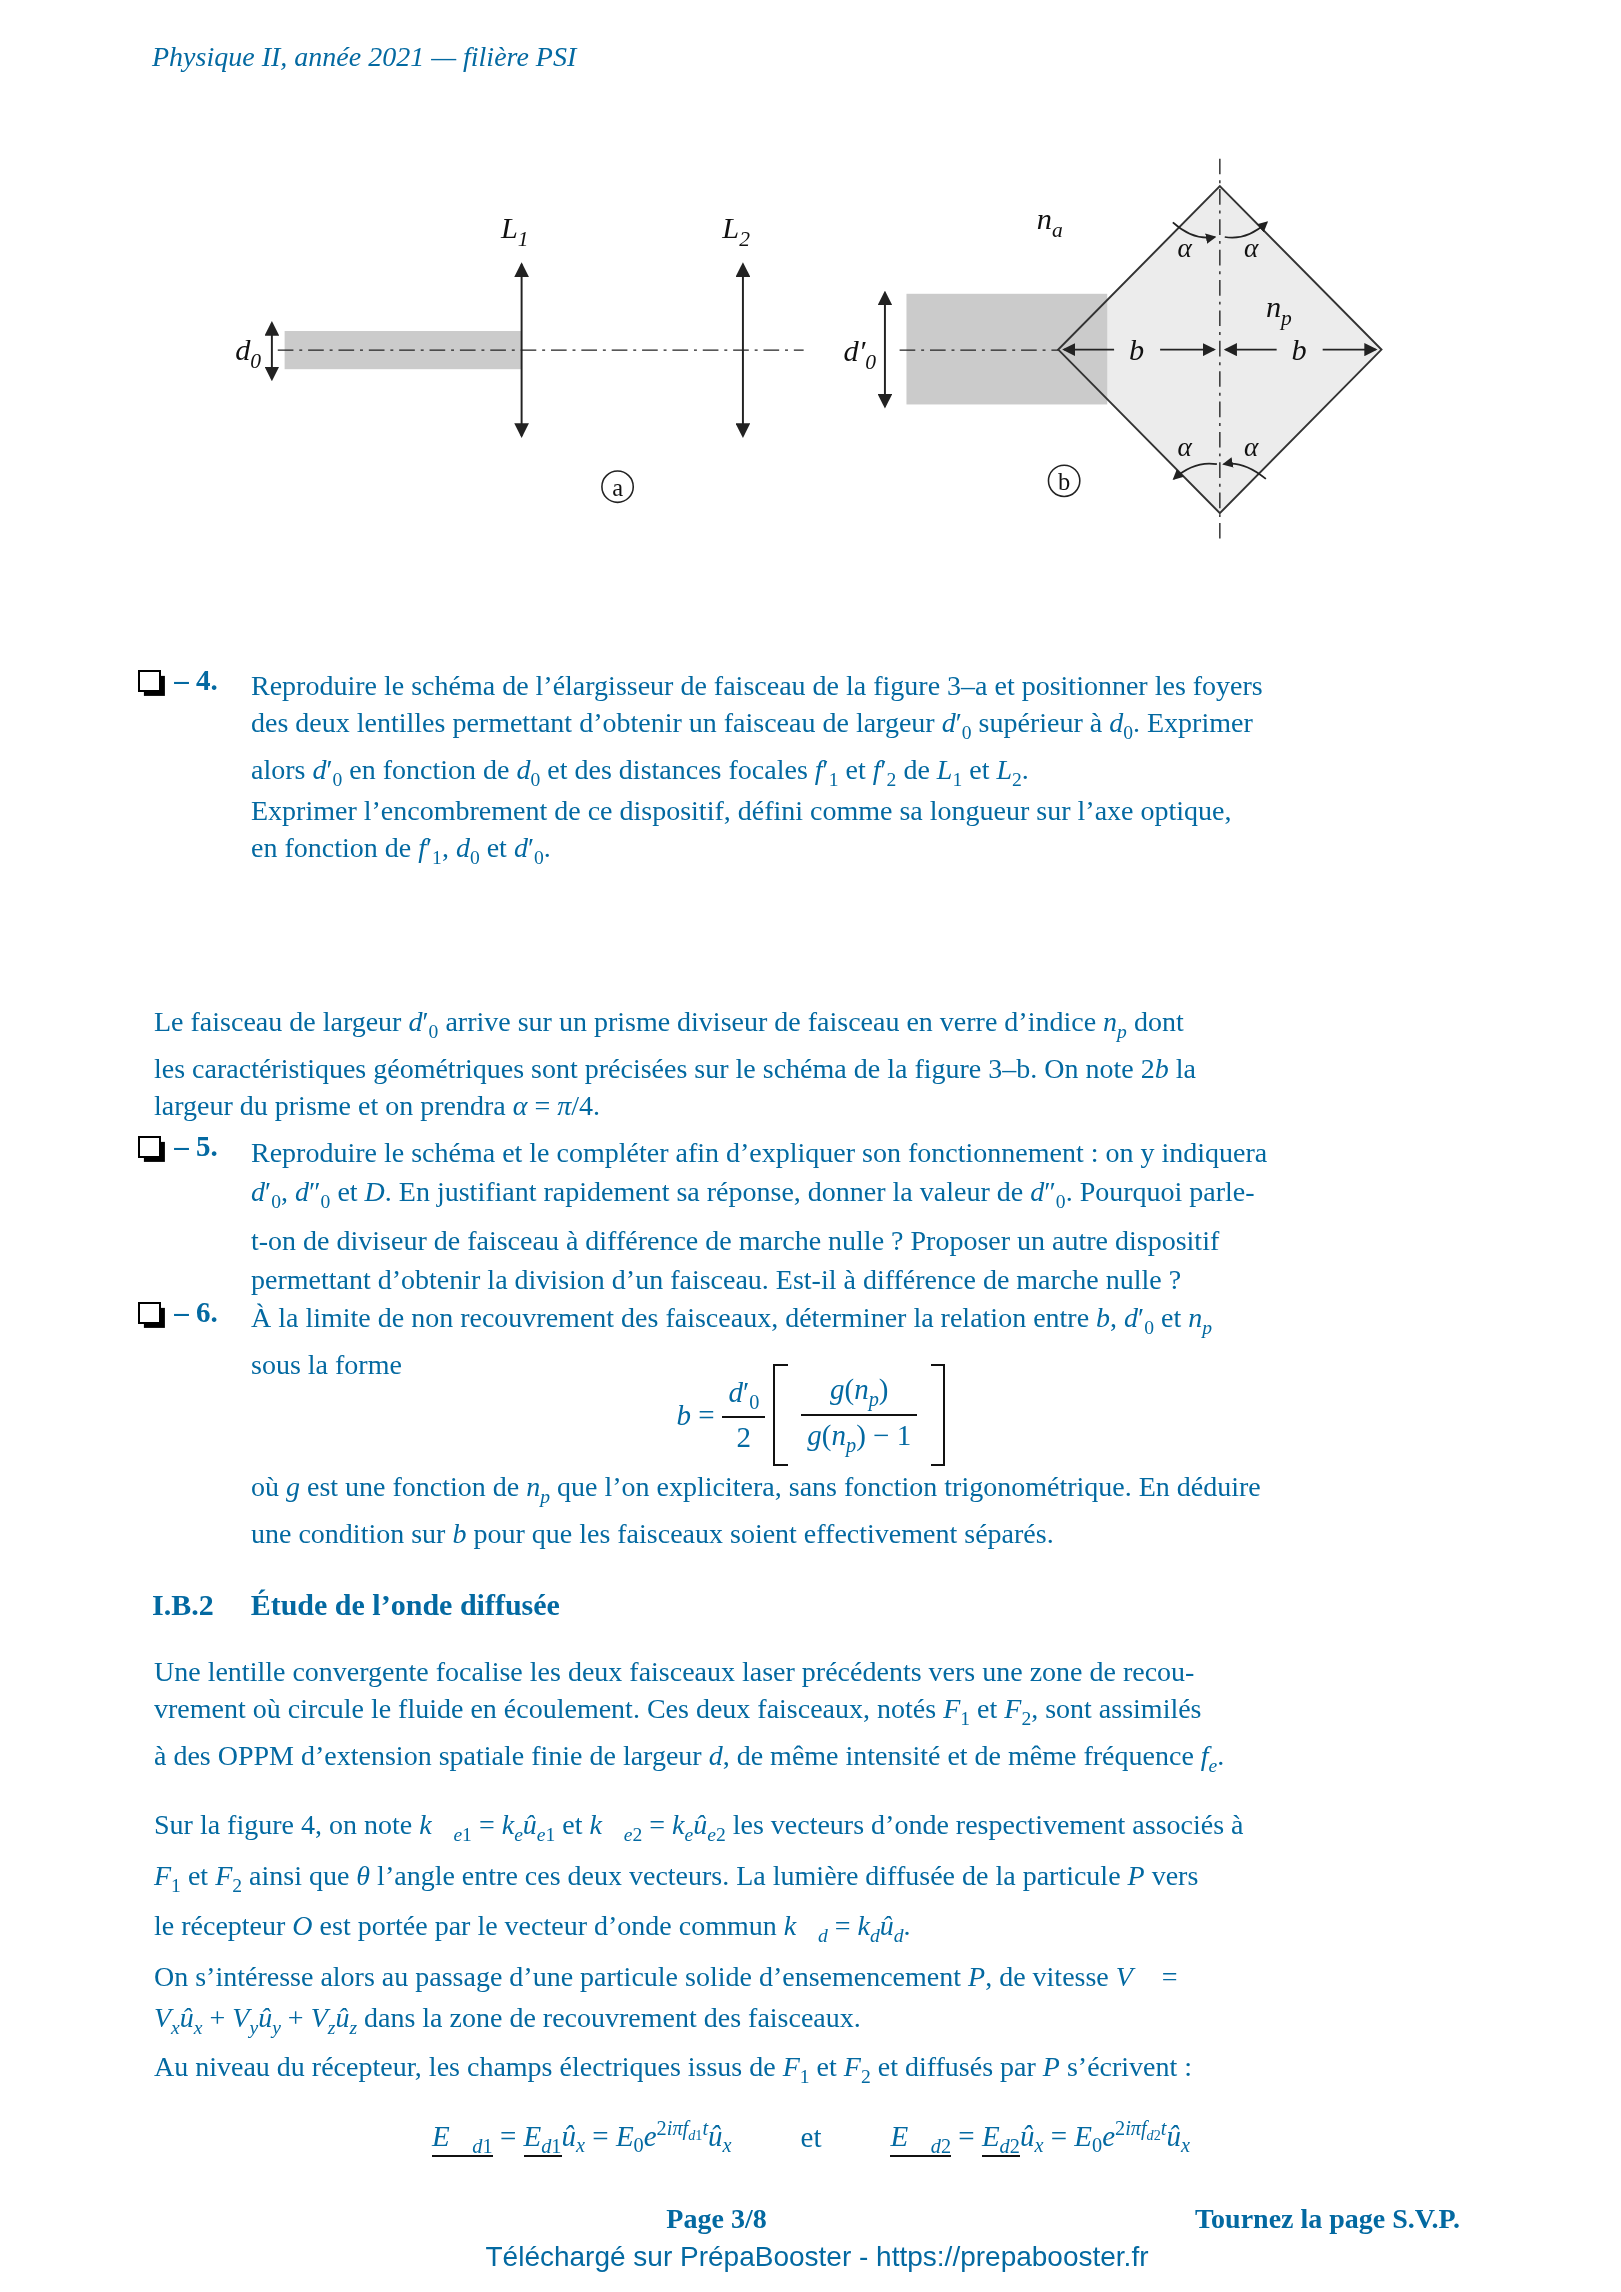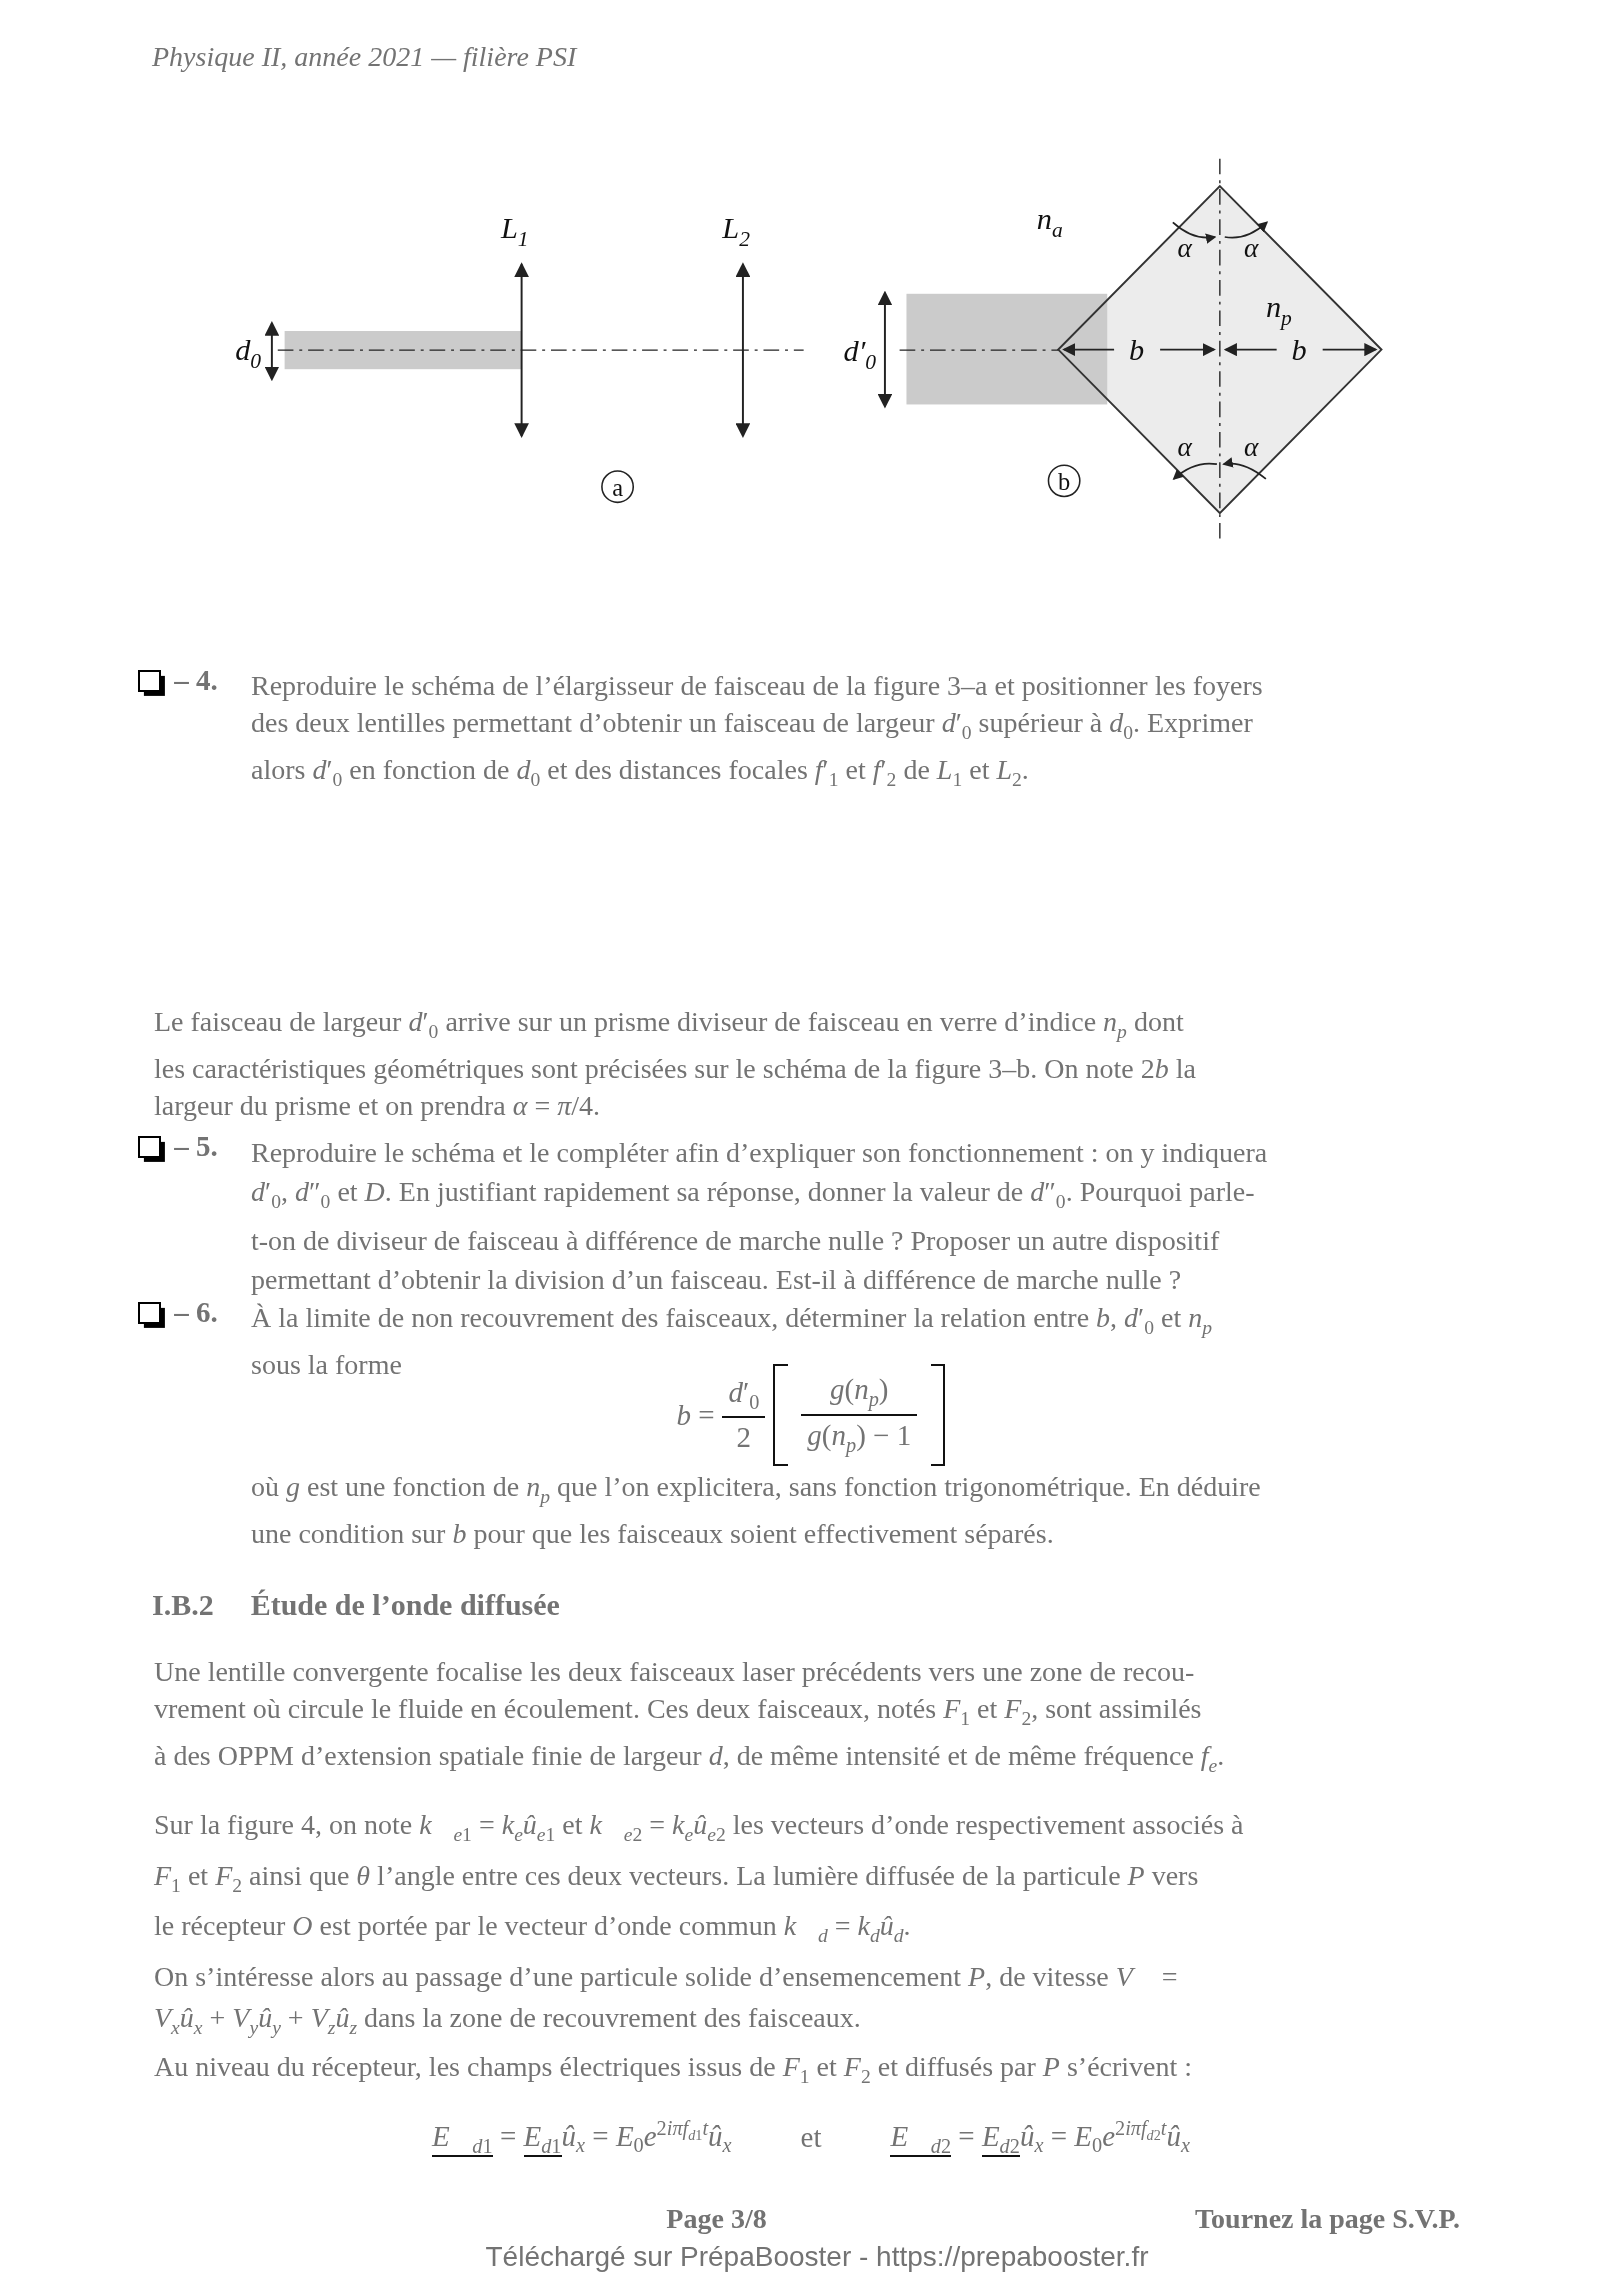--- a/index.html
+++ b/index.html
@@ -1,18 +1,18 @@
 <!DOCTYPE html>
 <html><head>
 <meta charset="utf-8">
 <style>
   html,body{margin:0;padding:0;background:#e8e8e8;}
   #page{
     position:relative;width:1621px;height:2293px;background:#ffffff;
-    font-family:"Liberation Serif","DejaVu Serif",serif;color:#737373;
+    font-family:"Liberation Serif","DejaVu Serif",serif;color:#0369a1;
     overflow:hidden;
   }
   .abs{position:absolute;}
   .italic{font-style:italic;}
   .line-block{font-size:28px;line-height:37px;white-space:nowrap;}
   .lh40{line-height:39px;}
   .lh42{line-height:41px;}
   i{font-style:italic;}
   sub{font-size:70%;}
   sup{font-size:70%;}
@@ -106,20 +106,21 @@
     <circle cx="1086" cy="491" r="16" fill="none" stroke="#222" stroke-width="1.6"></circle>
     <text x="1086" y="500" text-anchor="middle" font-size="25">b</text>
   </svg>
 
 
   <div class="abs qmarker" style="left:138px;top:664px;">
     <span class="qbox"></span>
     <span>– 4.</span>
   </div>
   <div class="abs line-block" style="left:251px;top:667px;">Reproduire le schéma de l’élargisseur de faisceau de la figure 3–a et positionner les foyers<br>des deux lentilles permettant d’obtenir un faisceau de largeur <i>d</i>′<sub>0</sub> supérieur à <i>d</i><sub>0</sub>. Exprimer<br>alors <i>d</i>′<sub>0</sub> en fonction de <i>d</i><sub>0</sub> et des distances focales <i>f</i>′<sub>1</sub> et <i>f</i>′<sub>2</sub> de <i>L</i><sub>1</sub> et <i>L</i><sub>2</sub>.</div>
+  <div class="abs line-block" style="left:251px;top:792px;">Exprimer l’encombrement de ce dispositif, défini comme sa longueur sur l’axe optique,<br>en fonction de <i>f</i>′<sub>1</sub>, <i>d</i><sub>0</sub> et <i>d</i>′<sub>0</sub>.</div>
 
   <div class="abs line-block" style="left:154px;top:1003px;">Le faisceau de largeur <i>d</i>′<sub>0</sub> arrive sur un prisme diviseur de faisceau en verre d’indice <i>n</i><sub><i>p</i></sub> dont<br>les caractéristiques géométriques sont précisées sur le schéma de la figure 3–b. On note 2<i>b</i> la<br>largeur du prisme et on prendra <i>α</i> = <i>π</i>/4.</div>
 
   <div class="abs qmarker" style="left:138px;top:1130px;">
     <span class="qbox"></span>
     <span>– 5.</span>
   </div>
   <div class="abs line-block lh40" style="left:251px;top:1133px;">Reproduire le schéma et le compléter afin d’expliquer son fonctionnement : on y indiquera<br><i>d</i>′<sub>0</sub>, <i>d</i>″<sub>0</sub> et <i>D</i>. En justifiant rapidement sa réponse, donner la valeur de <i>d</i>″<sub>0</sub>. Pourquoi parle-<br>t-on de diviseur de faisceau à différence de marche nulle ? Proposer un autre dispositif<br>permettant d’obtenir la division d’un faisceau. Est-il à différence de marche nulle ?</div>
 
   <div class="abs qmarker" style="left:138px;top:1296px;">

